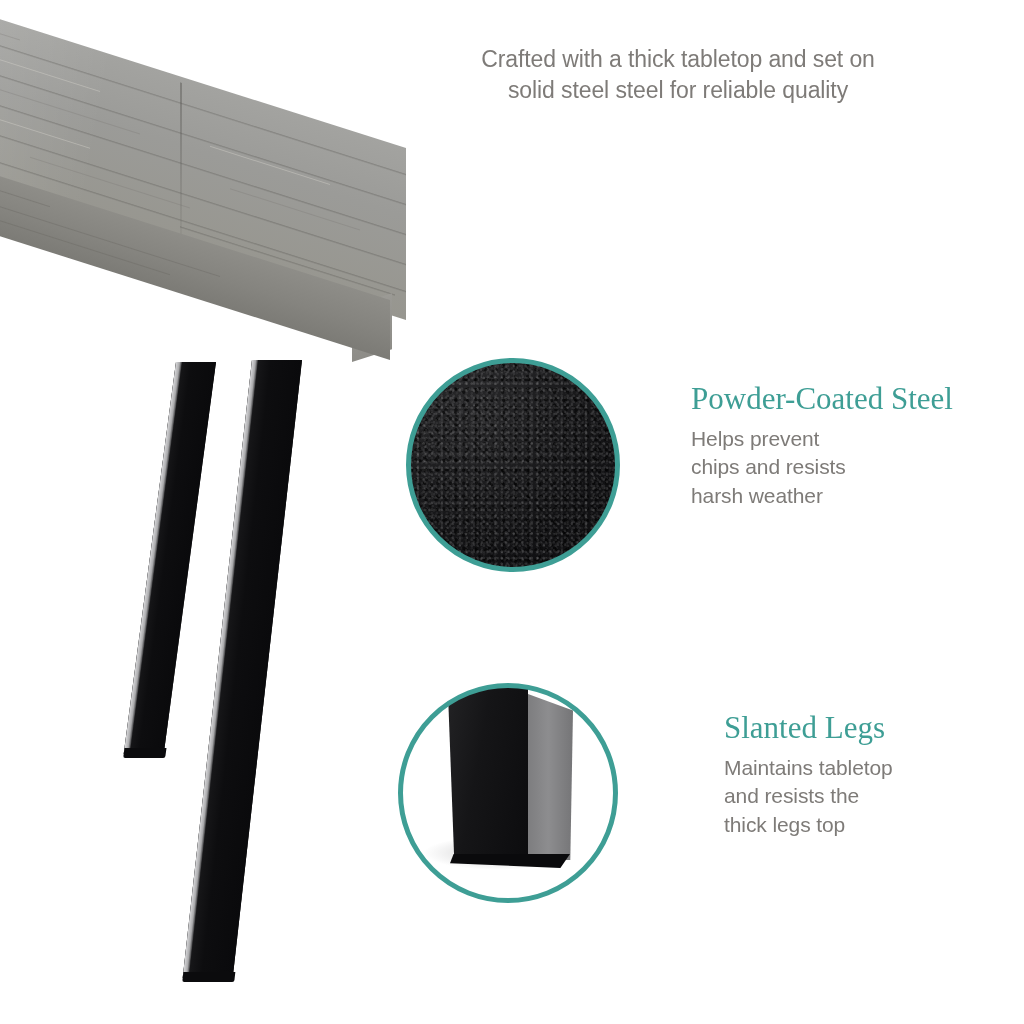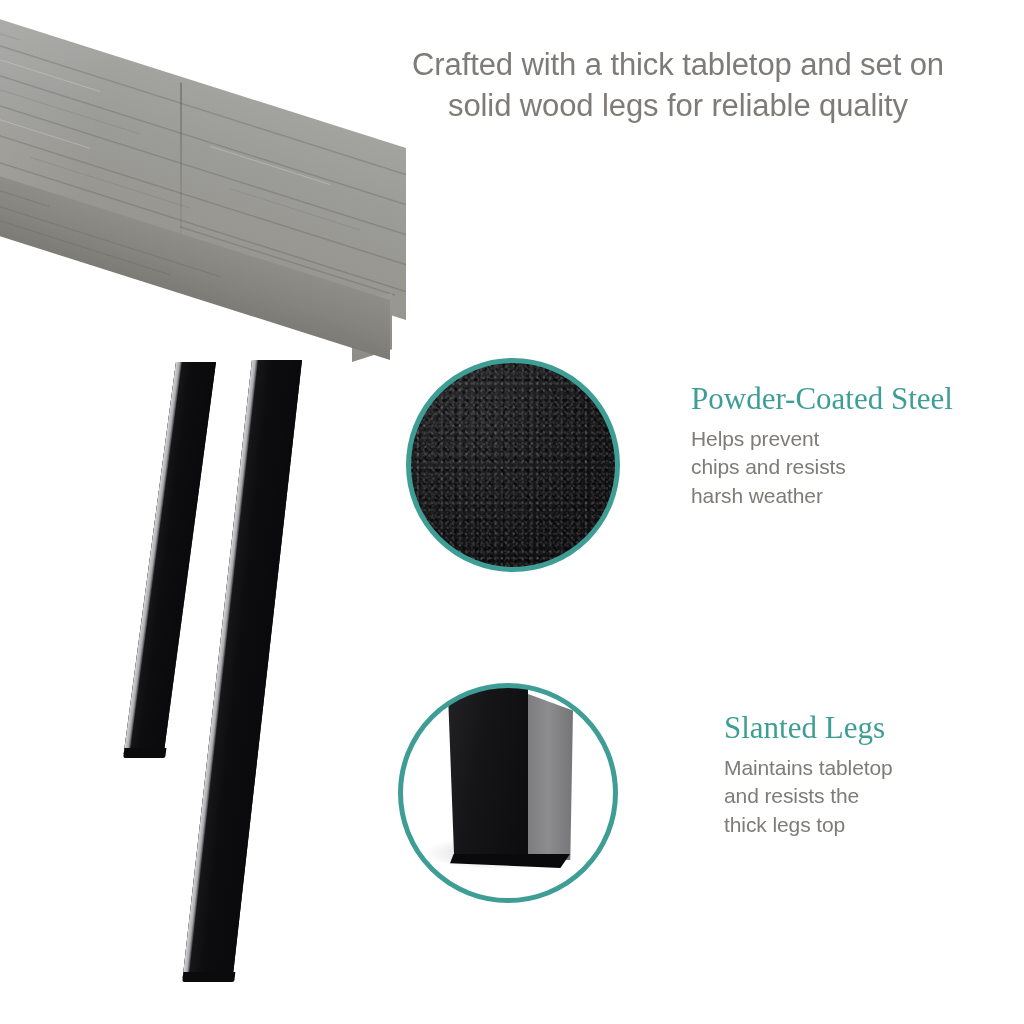--- a/index.html
+++ b/index.html
@@ -19,21 +19,21 @@
   .title{
     font-family:"Liberation Serif",serif;
     font-size:59px;line-height:1.0;
     color:#3e9e95;
     letter-spacing:.2px;
     margin:0;white-space:nowrap;
   }
   .subtitle{
     margin:20px 8px 0 0;
     font-family:"Liberation Sans",sans-serif;
-    font-size:31px;line-height:1.33;
+    font-size:23px;line-height:1.33;
     color:#7e7b78;font-weight:300;
     letter-spacing:-.1px;
   }
   .subtitle .l{display:block;}
 
   
   .photo{position:absolute;left:0;top:0;width:430px;height:1024px;}
 
   
   .top-surface{
@@ -142,21 +142,21 @@
   .cbody .l{display:block;white-space:nowrap;}
 </style>
 </head>
 <body>
 
 <div id="stage">
 
   <div class="header">
     <p class="subtitle">
       <span class="l">Crafted with a thick tabletop and set on</span>
-      <span class="l">solid wood legs for reliable quality</span>
+      <span class="l">solid steel steel for reliable quality</span>
     </p>
   </div>
 
   <div class="photo">
 
     <div class="top-surface">
       <div class="plank" style="top:26px;"></div>
       <div class="plank" style="top:56px;"></div>
       <div class="plank" style="top:86px;"></div>
       <div class="plank" style="top:116px;"></div>

